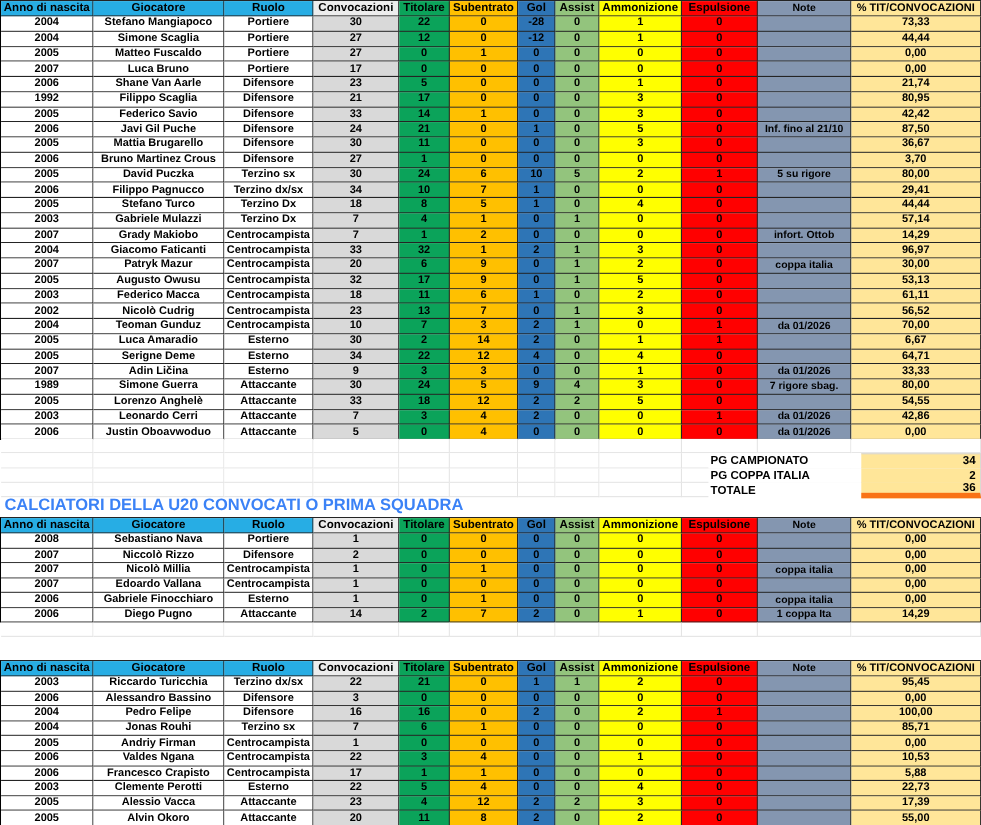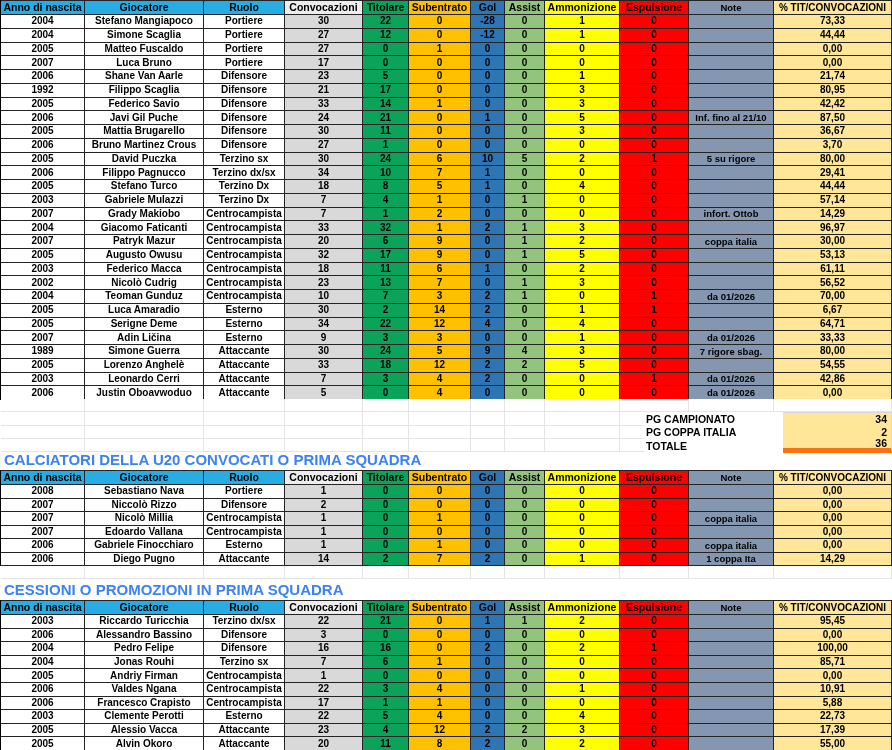--- a/index.html
+++ b/index.html
@@ -663,21 +663,20 @@
         <div class="gcell c5"></div>
         <div class="gcell c6"></div>
         <div class="gcell c7"></div>
         <div class="gcell c8"></div>
         <div class="gcell c9"></div>
         <div class="gcell c10"></div>
         <div class="gcell c11"></div>
       </div>
     </div>
 
-  <div class="sec-title" id="title2">CESSIONI O PROMOZIONI IN PRIMA SQUADRA</div>
   <div class="tbl" id="tbl2">
       <div class="trow head">
         <div class="cell h c0">Anno di nascita</div>
         <div class="cell h c1">Giocatore</div>
         <div class="cell h c2">Ruolo</div>
         <div class="cell h c3">Convocazioni</div>
         <div class="cell h c4">Titolare</div>
         <div class="cell h c5">Subentrato</div>
         <div class="cell h c6">Gol</div>
         <div class="cell h c7">Assist</div>
@@ -761,21 +760,21 @@
         <div class="cell c1">Valdes Ngana</div>
         <div class="cell c2">Centrocampista</div>
         <div class="cell c3">22</div>
         <div class="cell c4">3</div>
         <div class="cell c5">4</div>
         <div class="cell c6">0</div>
         <div class="cell c7">0</div>
         <div class="cell c8">1</div>
         <div class="cell c9">0</div>
         <div class="cell c10"></div>
-        <div class="cell c11">10,91</div>
+        <div class="cell c11">10,53</div>
       </div>
       <div class="trow">
         <div class="cell c0">2006</div>
         <div class="cell c1">Francesco Crapisto</div>
         <div class="cell c2">Centrocampista</div>
         <div class="cell c3">17</div>
         <div class="cell c4">1</div>
         <div class="cell c5">1</div>
         <div class="cell c6">0</div>
         <div class="cell c7">0</div>

